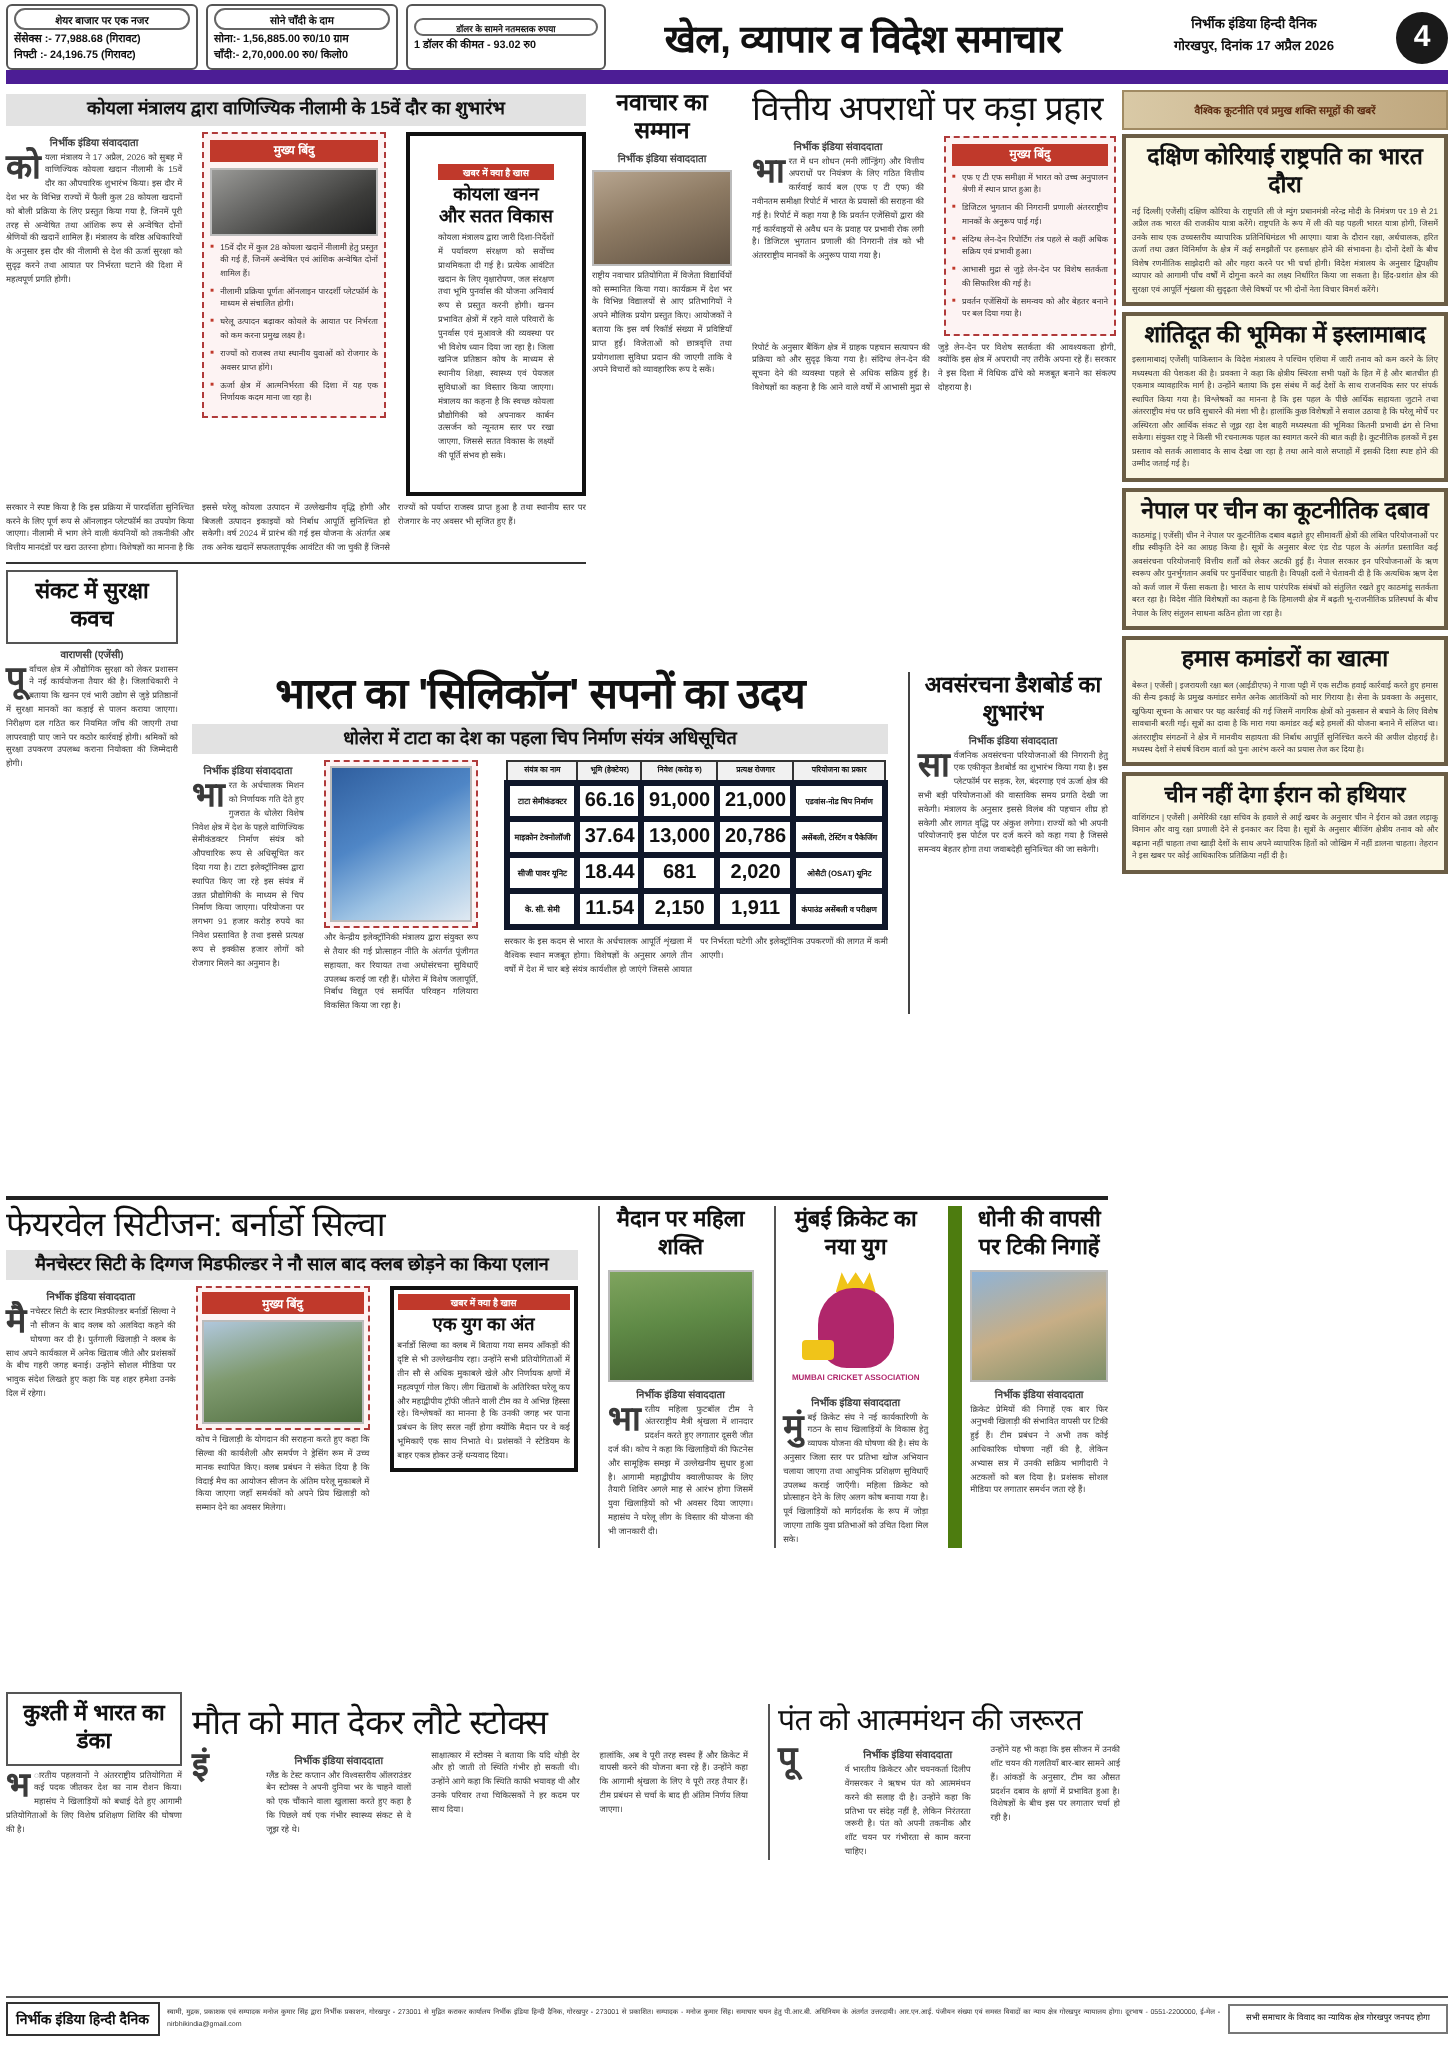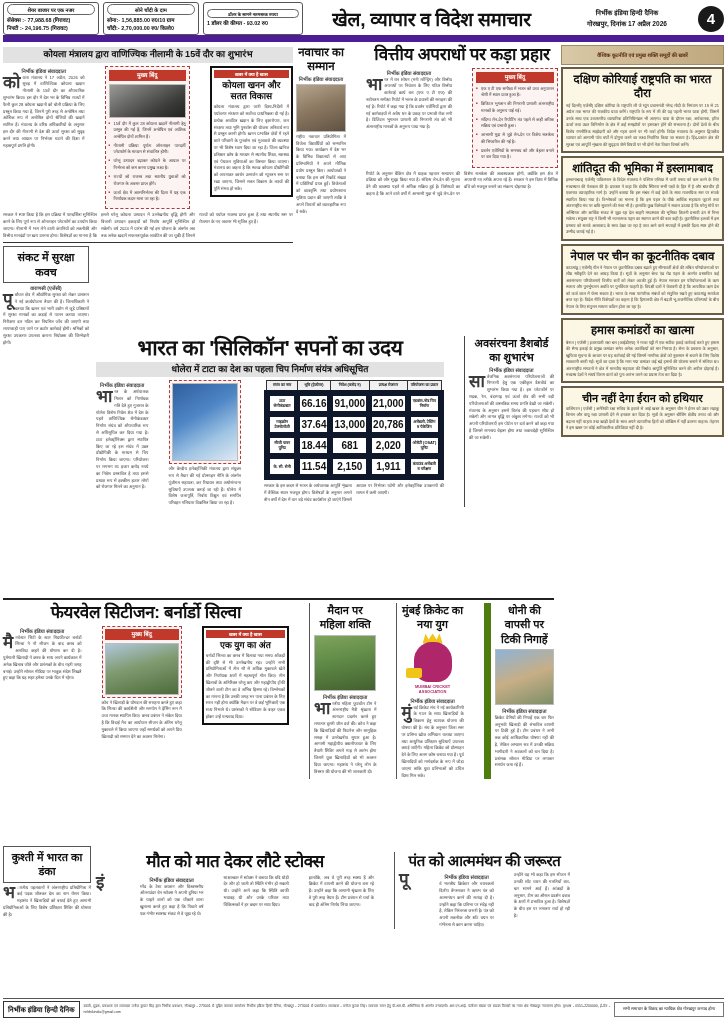--- a/index.html
+++ b/index.html
@@ -27,21 +27,21 @@
   .pageno { width: 26px; height: 26px; border-radius: 50%; background: #1a1a1a; color: #fff; font-size: 15px; font-weight: bold; display: flex; align-items: center; justify-content: center; }
 
   
   .main { display: flex; gap: 3px; margin-top: 3px; }
   .colL { width: 290px; }
   .colM { width: 262px; }
   .colR { width: 166px; }
 
   
   .hl-xl { font-size: 21px; font-weight: bold; text-align: center; line-height: 1.12; letter-spacing: -0.4px; }
-  .hl-lg { font-size: 17px; font-weight: bold; text-align: center; line-height: 1.15; letter-spacing: -0.3px; }
+  .hl-lg { font-size: 17px; font-weight: normal; line-height: 1.15; letter-spacing: -0.3px; }
   .hl-md { font-size: 11.5px; font-weight: bold; text-align: center; line-height: 1.25; }
   .hl-sm { font-size: 11px; font-weight: bold; text-align: center; line-height: 1.3; }
   .subhead { font-size: 9px; font-weight: bold; text-align: center; background: #e2e2e2; padding: 2px 2px; line-height: 1.3; margin-top: 2px; }
   .byline { font-size: 5px; font-weight: bold; text-align: center; color: #444; margin: 2px 0 1px; }
   .rule { border-top: 1px solid #333; margin: 3px 0; }
   .rule-d { border-top: 2px solid #222; margin: 3px 0; }
 
   .body-txt { font-size: 4.2px; line-height: 1.62; text-align: justify; color: #3a3a3a; hyphens: auto; }
   .cols2 { column-count: 2; column-gap: 4px; }
   .cols3 { column-count: 3; column-gap: 4px; }
@@ -57,28 +57,28 @@
   .ph-crowd  { background: linear-gradient(160deg,#b7a58f 0%,#8d7a63 45%,#5f5142 100%); }
 
   
   .factbox { border: 1px dashed #b03a3a; background: #fdf3f3; padding: 3px; }
   .factbox-head { background: #c0392b; color: #fff; font-size: 6px; font-weight: bold; text-align: center; padding: 1.5px 0; margin-bottom: 3px; }
   .factbox ul { list-style: none; }
   .factbox li { font-size: 4.1px; line-height: 1.6; margin-bottom: 2.5px; padding-left: 5px; position: relative; color: #333; text-align: justify; }
   .factbox li:before { content: "\25A0"; position: absolute; left: 0; top: 0; font-size: 3px; color: #c0392b; }
 
   
-  .hlbox { border: 2px solid #111; padding: 2px; background: #fff; }
+  .hlbox { border: 2px solid #111; padding: 14px; background: #fff; }
   .hlbox-tag { background: #c0392b; color: #fff; font-size: 4.6px; font-weight: bold; text-align: center; padding: 1px 0; margin-bottom: 2px; }
   .hlbox-title { font-size: 9px; font-weight: bold; text-align: center; line-height: 1.25; margin-bottom: 2px; }
 
   
   table.chiptable { width: 100%; border-collapse: collapse; }
   table.chiptable th { font-size: 3.8px; font-weight: bold; border: 1px solid #333; padding: 2px 1px; text-align: center; background: #f1f1f1; line-height: 1.25; }
-  table.chiptable td { border: 6px solid #0f172a; padding: 2px 1px; text-align: center; vertical-align: middle; }
+  table.chiptable td { border: 3px solid #0f172a; padding: 2px 1px; text-align: center; vertical-align: middle; }
   .td-name { font-size: 4px; font-weight: bold; line-height: 1.3; }
   .td-num { font-size: 10px; font-weight: bold; }
   .td-type { font-size: 3.9px; font-weight: bold; line-height: 1.3; }
 
   
   .rpanel { border: 2px double #6b5d45; background: #fbf7e4; padding: 3px; margin-bottom: 3px; }
   .rpanel .hl-md { margin-bottom: 2px; }
   .rbody { font-size: 4.05px; line-height: 1.6; text-align: justify; color: #3a3a3a; }
   .rbanner { height: 20px; background: linear-gradient(90deg,#d9c9a6,#bfa77e); display:flex; align-items:center; justify-content:center; font-size: 5.2px; font-weight: bold; color:#5b2b10; border:1px solid #a08a63; }
   .boxed { border: 1px solid #555; padding: 3px; }
@@ -90,21 +90,21 @@
   .mca-crown { width: 20px; height: 10px; background: #f0c419; clip-path: polygon(0 100%,15% 0,30% 60%,50% 0,70% 60%,85% 0,100% 100%); margin-bottom: -2px; }
   .mca-name { font-size: 4px; font-weight: bold; color: #b0266b; margin-top: 2px; text-align: center; }
 
   
   .footer { margin-top: 3px; border-top: 1px solid #555; display: flex; align-items: center; gap: 4px; padding-top: 2px; }
   .foot-logo { border: 1px solid #333; font-size: 7px; font-weight: bold; padding: 3px 4px; white-space: nowrap; }
   .foot-text { flex: 1; font-size: 3.5px; line-height: 1.6; text-align: justify; color: #333; }
   .foot-right { border: 1px solid #777; font-size: 4.2px; text-align: center; padding: 3px; width: 110px; line-height: 1.5; }
 
   .mb2 { margin-bottom: 2px; }
-  .flexrow { display: flex; gap: 20px; }
+  .flexrow { display: flex; gap: 10px; }
 </style>
 </head>
 <body>
 
 <div class="page">
 
   <div class="topstrip">
 
     <div class="tbox sharebox">
       <div class="tbox-title">शेयर बाजार पर एक नजर</div>
@@ -333,20 +333,21 @@
       </div>
     </div>
   </div>
 
   <div style="position:absolute;left:3px;top:598px;width:551px;">
     <div class="rule-d" style="margin-top:0;"></div>
     <div class="flexrow">
 
       <div style="width:286px;">
         <div class="hl-lg">फेयरवेल सिटीजन: बर्नार्डो सिल्वा</div>
+        <div class="subhead">मैनचेस्टर सिटी के दिग्गज मिडफील्डर ने नौ साल बाद क्लब छोड़ने का किया एलान</div>
         <div class="flexrow" style="margin-top:3px;">
           <div style="width:90px;">
             <div class="byline">निर्भीक इंडिया संवाददाता</div>
             <div class="body-txt">
               <span class="dropcap">मै</span><span>नचेस्टर सिटी के स्टार मिडफील्डर बर्नार्डो सिल्वा ने नौ सीजन के बाद क्लब को अलविदा कहने की घोषणा कर दी है। पुर्तगाली खिलाड़ी ने क्लब के साथ अपने कार्यकाल में अनेक खिताब जीते और प्रशंसकों के बीच गहरी जगह बनाई। उन्होंने सोशल मीडिया पर भावुक संदेश लिखते हुए कहा कि यह शहर हमेशा उनके दिल में रहेगा।</span>
             </div>
           </div>
           <div style="width:92px;">
             <div class="factbox" style="padding:2px;">
               <div class="factbox-head">मुख्य बिंदु</div>

